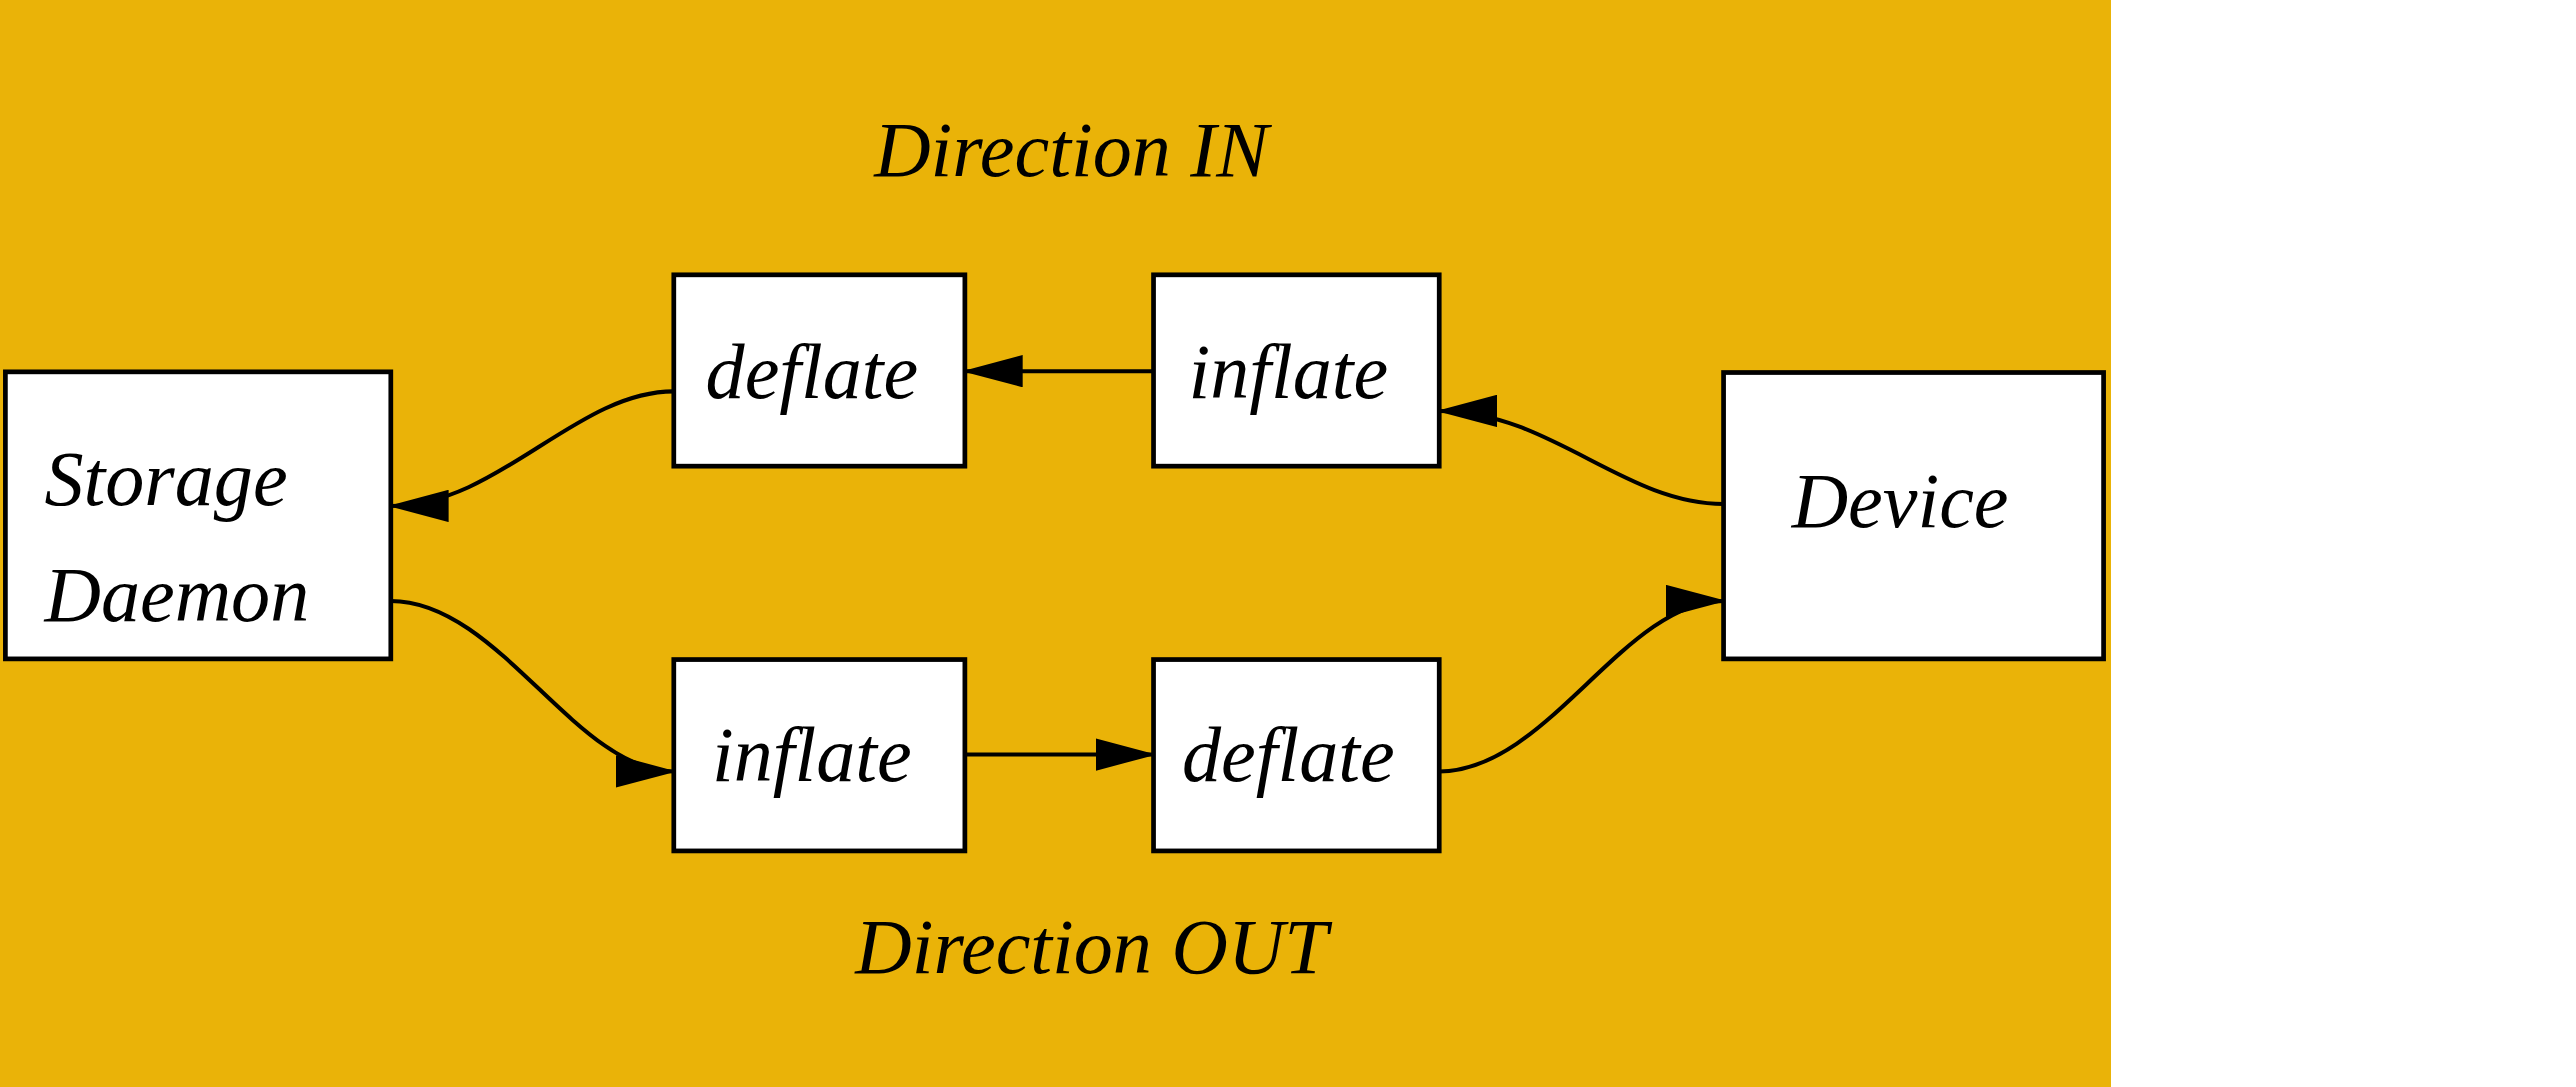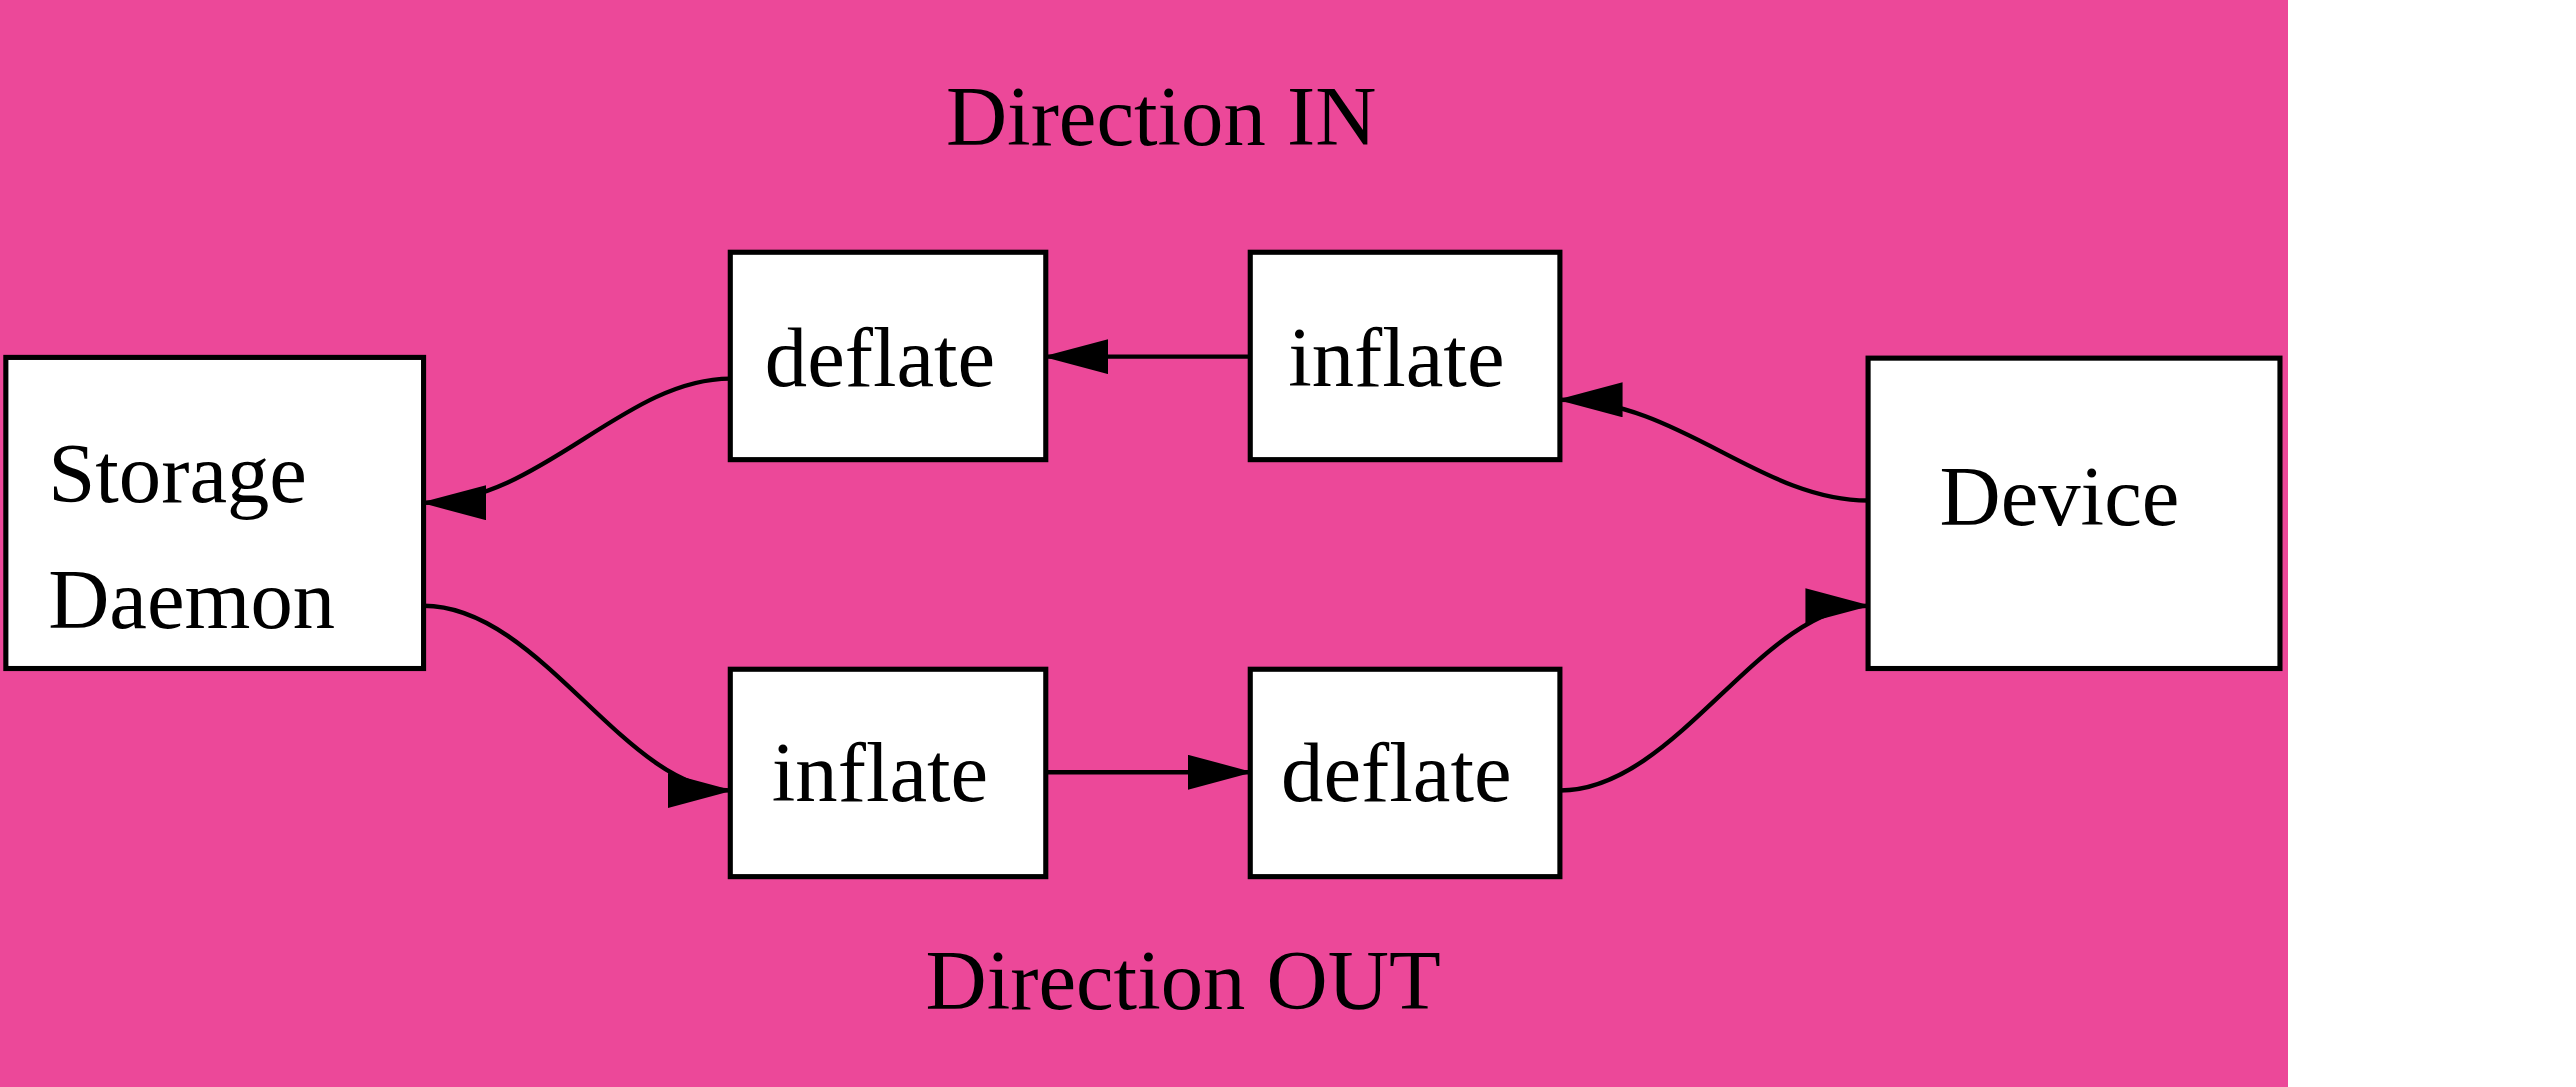--- a/index.html
+++ b/index.html
@@ -1,25 +1,26 @@
 <!DOCTYPE html>
 <html style="font-size:13px"><head>
 <meta charset="utf-8">
 <style>
   html, body {
     margin: 0;
     padding: 0;
     background: #ffffff;
   }
   .diagram-wrap {
-    width: 2288px;
+    width: 2111px;
     height: 1088px;
-    background: #ec4899;
+    background: #eab308;
     position: relative;
     overflow: hidden;
+    font-style: italic;
   }
   svg.diagram {
     display: block;
     width: 100%;
     height: 100%;
   }
   .node-box {
     fill: #ffffff;
     stroke: #000000;
     stroke-width: 7;

